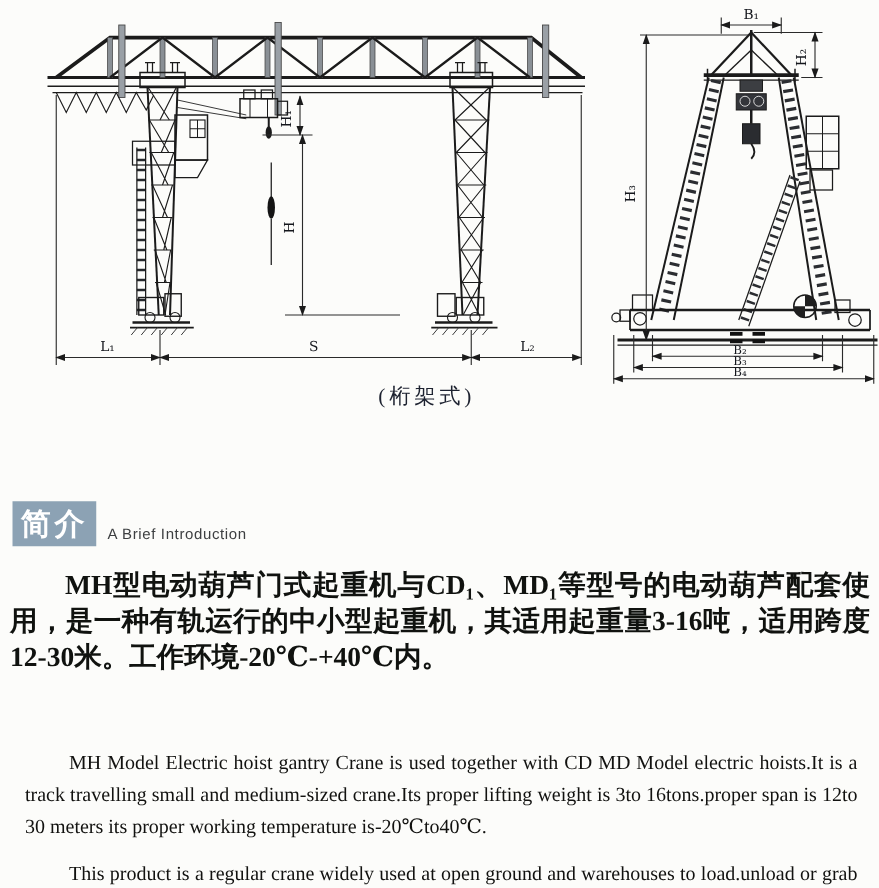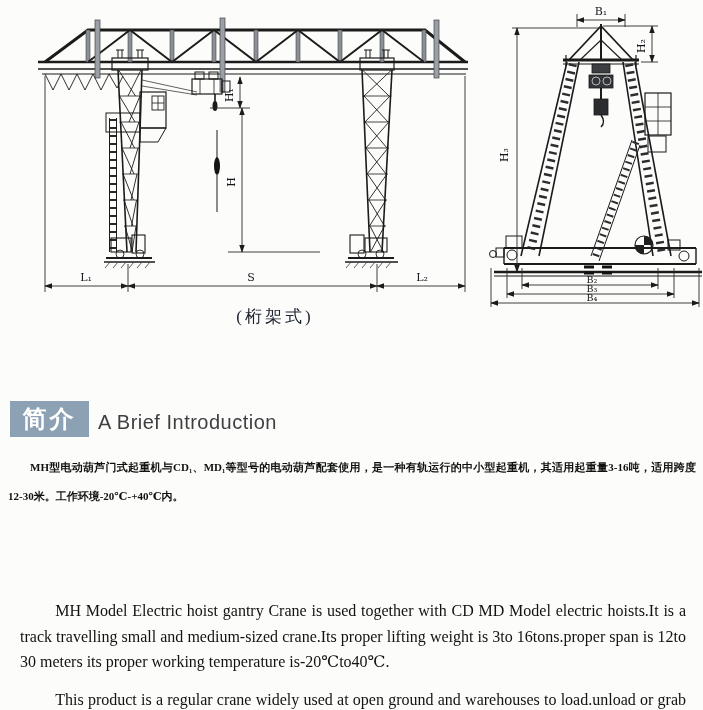--- a/index.html
+++ b/index.html
@@ -14,38 +14,38 @@
   svg.drawings { position: absolute; top: 0; left: 0; }
   svg .ln  { stroke: #1b1b1b; fill: none; }
   svg .thin{ stroke: #3a3a3a; stroke-width: .8; fill: none; }
   svg .dim { stroke: #2a2a2a; stroke-width: .9; fill: none; }
   svg text.dimlbl {
     font-family: "DejaVu Serif", serif;
     font-size: 11px; fill: #14161c; text-anchor: middle;
   }
   .caption {
     position: absolute; top: 305px; left: 170px; width: 210px;
-    text-align: center; font-size: 17px; letter-spacing: 3px; color: #1d2230;
+    text-align: right; font-size: 17px; letter-spacing: 3px; color: #1d2230;
   }
   .section-header { position: absolute; top: 401px; left: 10px; display: flex; align-items: flex-end; }
   .badge {
-    width: 79px; height: 36px; background: #8ca2b4; color: #ffffff;
+    width: 67px; height: 36px; background: #8ca2b4; color: #ffffff;
     display: flex; align-items: center; justify-content: center;
     font-size: 24px; font-weight: bold; letter-spacing: 3px;
     font-family: "Liberation Sans", "DejaVu Sans", sans-serif;
   }
   .header-title {
     margin-left: 9px; padding-bottom: 3px;
     font-family: "Liberation Sans", "DejaVu Sans", sans-serif;
-    font-size: 20px; color: #3d3f41; letter-spacing: .5px;
+    font-size: 12px; color: #3d3f41; letter-spacing: .5px;
   }
   .cn-block { position: absolute; top: 453px; left: 8px; width: 688px; }
   .cn-block p {
     margin: 0; text-indent: 2em; text-align: justify;
-    font-size: 11px; font-weight: bold; line-height: 29px; color: #10120f;
+    font-size: 22px; font-weight: bold; line-height: 29px; color: #10120f;
     font-family: "Liberation Serif", "DejaVu Serif", serif;
   }
   .en-block { position: absolute; top: 586px; left: 8px; width: 690px; }
   .en-block p {
     margin: 12px; text-indent: 2.2em; text-align: justify;
     font-size: 16px; line-height: 25.5px; color: #121210;
     font-family: "Liberation Serif", "DejaVu Serif", serif;
   }
 </style>
 </head>

